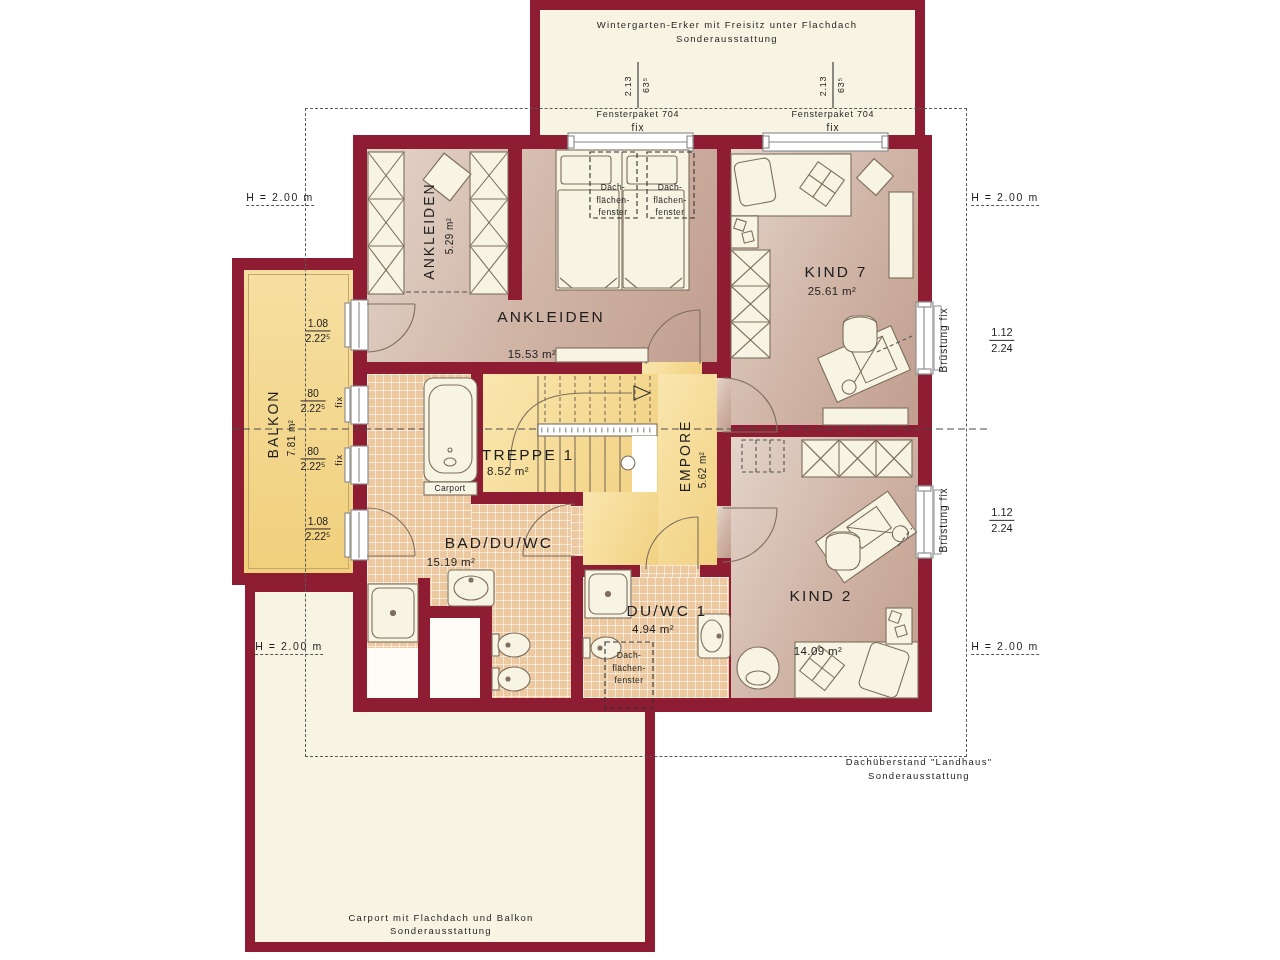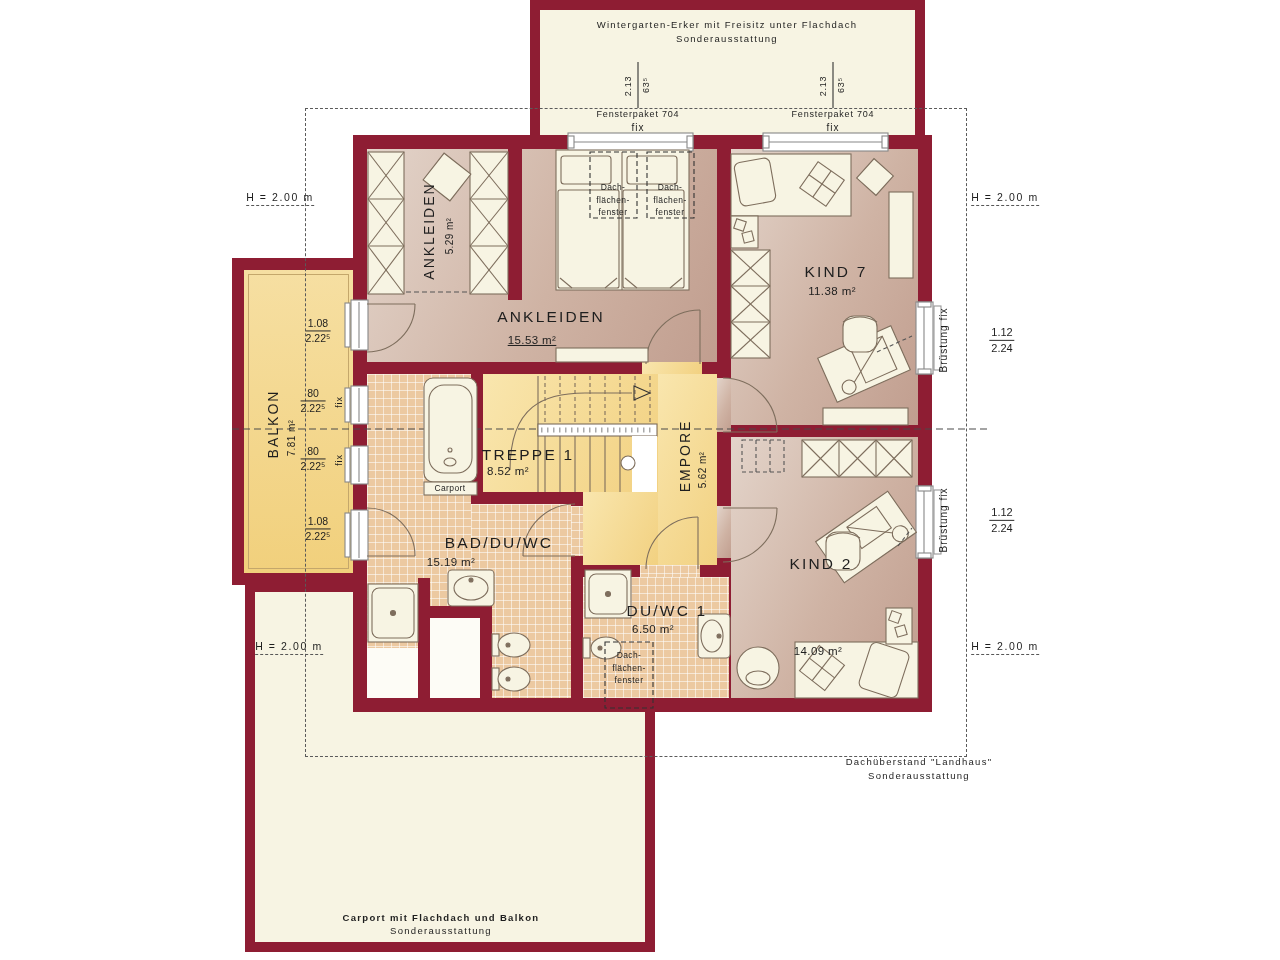--- a/index.html
+++ b/index.html
@@ -415,60 +415,60 @@
   </div>
   <div class="frac" style="left:1002px;top:520px;font-size:11px;">
     <span class="num">1.12</span>
     <span class="den">2.24</span>
   </div>
 
   <div class="lbl roomsm rot" style="left:429px;top:231px;">ANKLEIDEN</div>
   <div class="lbl areasm rot" style="left:450px;top:236px;">5.29 m²</div>
 
   <div class="lbl room" style="left:551px;top:317px;">ANKLEIDEN</div>
-  <div class="lbl area" style="left:532px;top:340px;text-decoration:underline;">15.53 m²</div>
+  <div class="lbl area" style="left:532px;top:354px;">15.53 m²</div>
 
   <div class="lbl room" style="left:836px;top:272px;">KIND 7</div>
-  <div class="lbl area" style="left:832px;top:291px;">11.38 m²</div>
-
-  <div class="lbl room" style="left:821px;top:564px;text-align:center;">KIND 2</div>
+  <div class="lbl area" style="left:832px;top:291px;">25.61 m²</div>
+
+  <div class="lbl room" style="left:821px;top:596px;text-align:center;">KIND 2</div>
   <div class="lbl area" style="left:818px;top:651px;">14.09 m²</div>
 
   <div class="lbl roomsm rot" style="left:273px;top:424px;">BALKON</div>
   <div class="lbl areasm rot" style="left:292px;top:438px;">7.81 m²</div>
 
   <div class="lbl room" style="left:528px;top:455px;">TREPPE 1</div>
   <div class="lbl area" style="left:508px;top:471px;">8.52 m²</div>
 
   <div class="lbl roomsm rot" style="left:685px;top:456px;">EMPORE</div>
   <div class="lbl areasm rot" style="left:703px;top:470px;">5.62 m²</div>
 
   <div class="lbl room" style="left:499px;top:543px;">BAD/DU/WC</div>
   <div class="lbl area" style="left:451px;top:562px;">15.19 m²</div>
 
   <div class="lbl room" style="left:667px;top:611px;">DU/WC 1</div>
-  <div class="lbl area" style="left:653px;top:629px;">6.50 m²</div>
+  <div class="lbl area" style="left:653px;top:629px;">4.94 m²</div>
 
   <div class="lbl micro" style="left:450px;top:488px;">Carport</div>
 
   <div class="df" style="left:613px;top: 200px;">
     <div>Dach-</div>
     <div>flächen-</div>
     <div>fenster</div>
   </div>
   <div class="df" style="left:670px;top:200px;">
     <div>Dach-</div>
     <div>flächen-</div>
     <div>fenster</div>
   </div>
   <div class="df" style="left:629px;top:668px;">
     <div>Dach-</div>
     <div>flächen-</div>
     <div>fenster</div>
   </div>
 
-  <div class="lbl note" style="left:441px;top:918px;font-weight:bold;">Carport mit Flachdach und Balkon</div>
+  <div class="lbl note" style="left:441px;top:918px;">Carport mit Flachdach und Balkon</div>
   <div class="lbl note" style="left:441px;top:931px;">Sonderausstattung</div>
 
   <div class="lbl note" style="left:919px;top:762px;">Dachüberstand "Landhaus"</div>
   <div class="lbl note" style="left:919px;top:776px;">Sonderausstattung</div>
 
 </div>
 
 </body></html>

